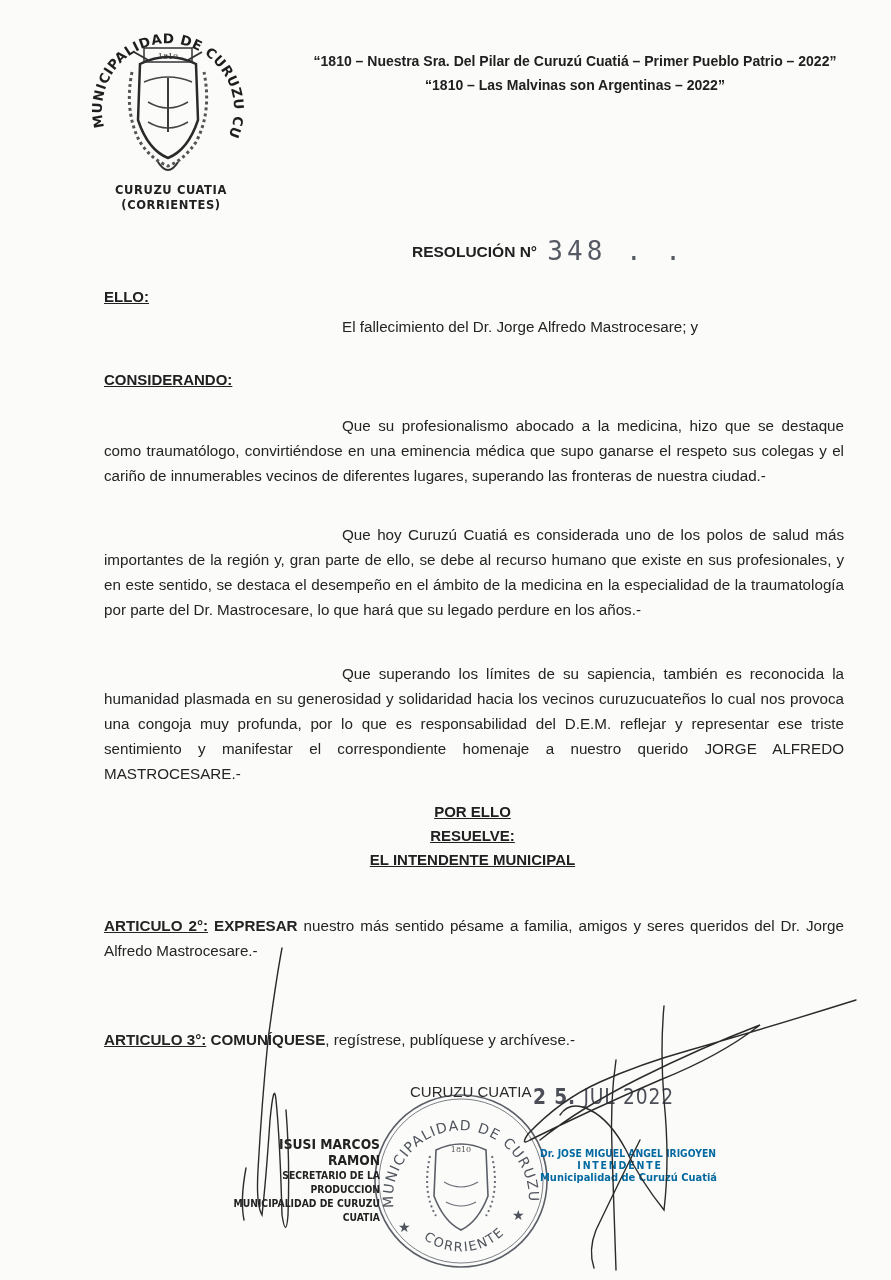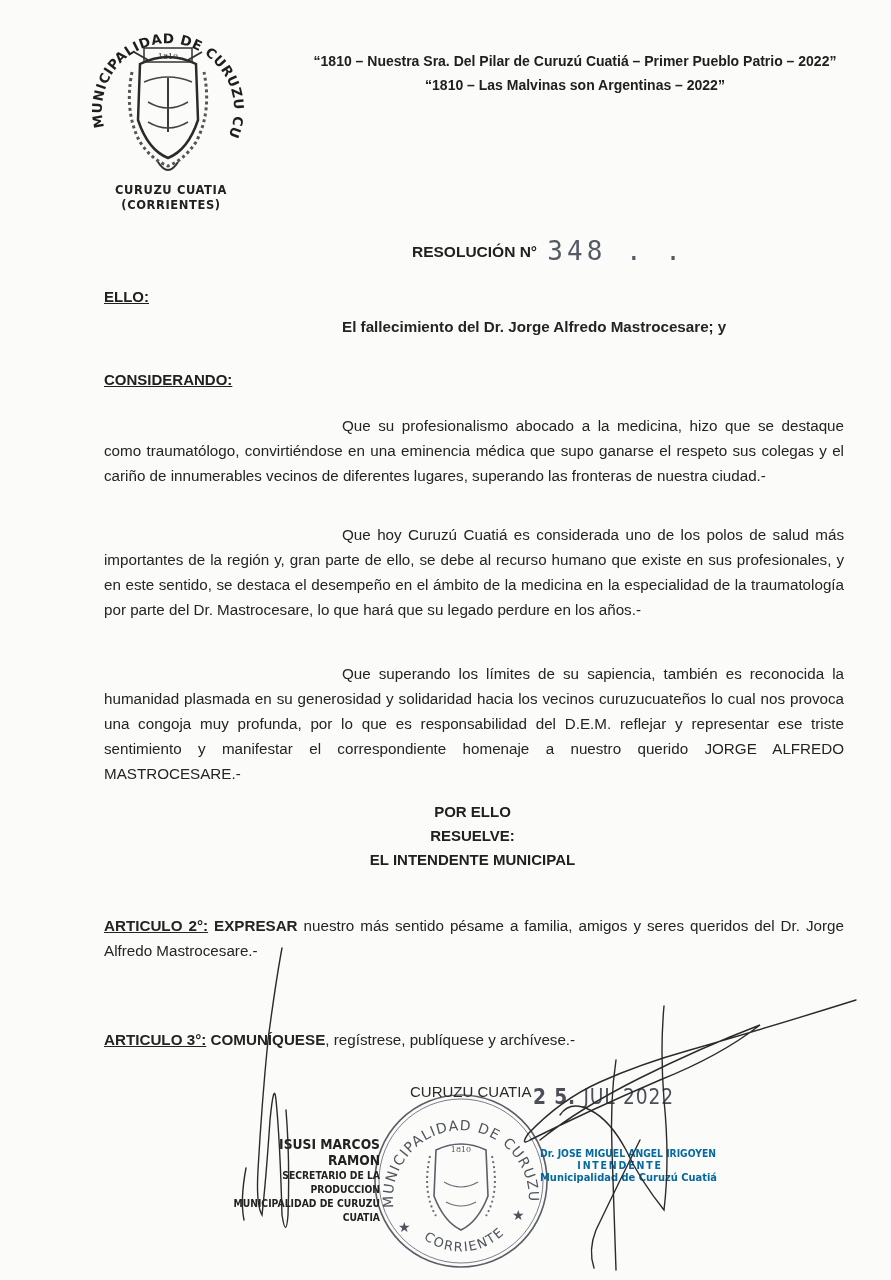--- a/index.html
+++ b/index.html
@@ -24,21 +24,21 @@
 
     .resolution { position: absolute; left: 412px; top: 233px; font-weight: bold; font-size: 15.5px; color: #202020; }
     .resolution .num { font-family: "DejaVu Sans Mono", monospace; font-weight: normal; font-size: 26px; color: #555a64; letter-spacing: 4px; position: relative; top: 3px; margin-left: 6px; }
 
     .heading { position: absolute; left: 104px; font-weight: bold; font-size: 15px; text-decoration: underline; color: #202020; }
 
     .text { position: absolute; left: 104px; width: 740px; font-size: 15.2px; line-height: 25px; color: #242424; text-align: justify; }
     .indent { text-indent: 238px; }
 
     .center-block { position: absolute; left: 330px; width: 285px; text-align: center; font-weight: bold; font-size: 15px; line-height: 24px; color: #202020; }
-    .center-block div { }
+    .center-block div { text-decoration: underline; }
 
     .art-label { font-weight: bold; text-decoration: underline; }
     .art-verb { font-weight: bold; }
 
     .place { position: absolute; left: 410px; top: 1083px; font-size: 15px; color: #2a2a2a; }
     .datestamp { position: absolute; left: 533px; top: 1084px; font-family: "DejaVu Sans", sans-serif; font-weight: bold; font-size: 22px; color: #4d4f58; letter-spacing: 1px; transform: scaleX(0.85); transform-origin: left; }
     .datestamp .mon, .datestamp .yr { font-weight: normal; }
 
     .sig-left { position: absolute; left: 204px; top: 1136px; width: 176px; text-align: right; font-family: "DejaVu Sans", sans-serif; color: #222; }
     .sig-left .name { font-weight: bold; font-size: 14px; letter-spacing: 0px; transform: scaleX(0.88); transform-origin: right; }
@@ -83,21 +83,21 @@
 
   <div class="motto m1">“1810 – Nuestra Sra. Del Pilar de Curuzú Cuatiá – Primer Pueblo Patrio – 2022”</div>
   <div class="motto m2">“1810 – Las Malvinas son Argentinas – 2022”</div>
 
   <div class="resolution">
     <span>RESOLUCIÓN N°</span>
     <span class="num">348 . .</span>
   </div>
 
   <div class="heading" style="top:288px">ELLO:</div>
-  <div class="text" style="top:314px; left:342px; width:500px;font-weight:bold;">El fallecimiento del Dr. Jorge Alfredo Mastrocesare; y</div>
+  <div class="text" style="top:314px; left:342px; width:500px;">El fallecimiento del Dr. Jorge Alfredo Mastrocesare; y</div>
 
   <div class="heading" style="top:371px">CONSIDERANDO:</div>
 
   <div class="text indent" style="top:413px">Que su profesionalismo abocado a la medicina, hizo que se destaque como traumatólogo, convirtiéndose en una eminencia médica que supo ganarse el respeto sus colegas y el cariño de innumerables vecinos de diferentes lugares, superando las fronteras de nuestra ciudad.-</div>
   <div class="text indent" style="top:522px">Que hoy Curuzú Cuatiá es considerada uno de los polos de salud más importantes de la región y, gran parte de ello, se debe al recurso humano que existe en sus profesionales, y en este sentido, se destaca el desempeño en el ámbito de la medicina en la especialidad de la traumatología por parte del Dr. Mastrocesare, lo que hará que su legado perdure en los años.-</div>
   <div class="text indent" style="top:661px">Que superando los límites de su sapiencia, también es reconocida la humanidad plasmada en su generosidad y solidaridad hacia los vecinos curuzucuateños lo cual nos provoca una congoja muy profunda, por lo que es responsabilidad del D.E.M. reflejar y representar ese triste sentimiento y manifestar el correspondiente homenaje a nuestro querido JORGE ALFREDO MASTROCESARE.-</div>
 
   <div class="center-block" style="top:800px">
     <div>POR ELLO</div>
     <div>RESUELVE:</div>

